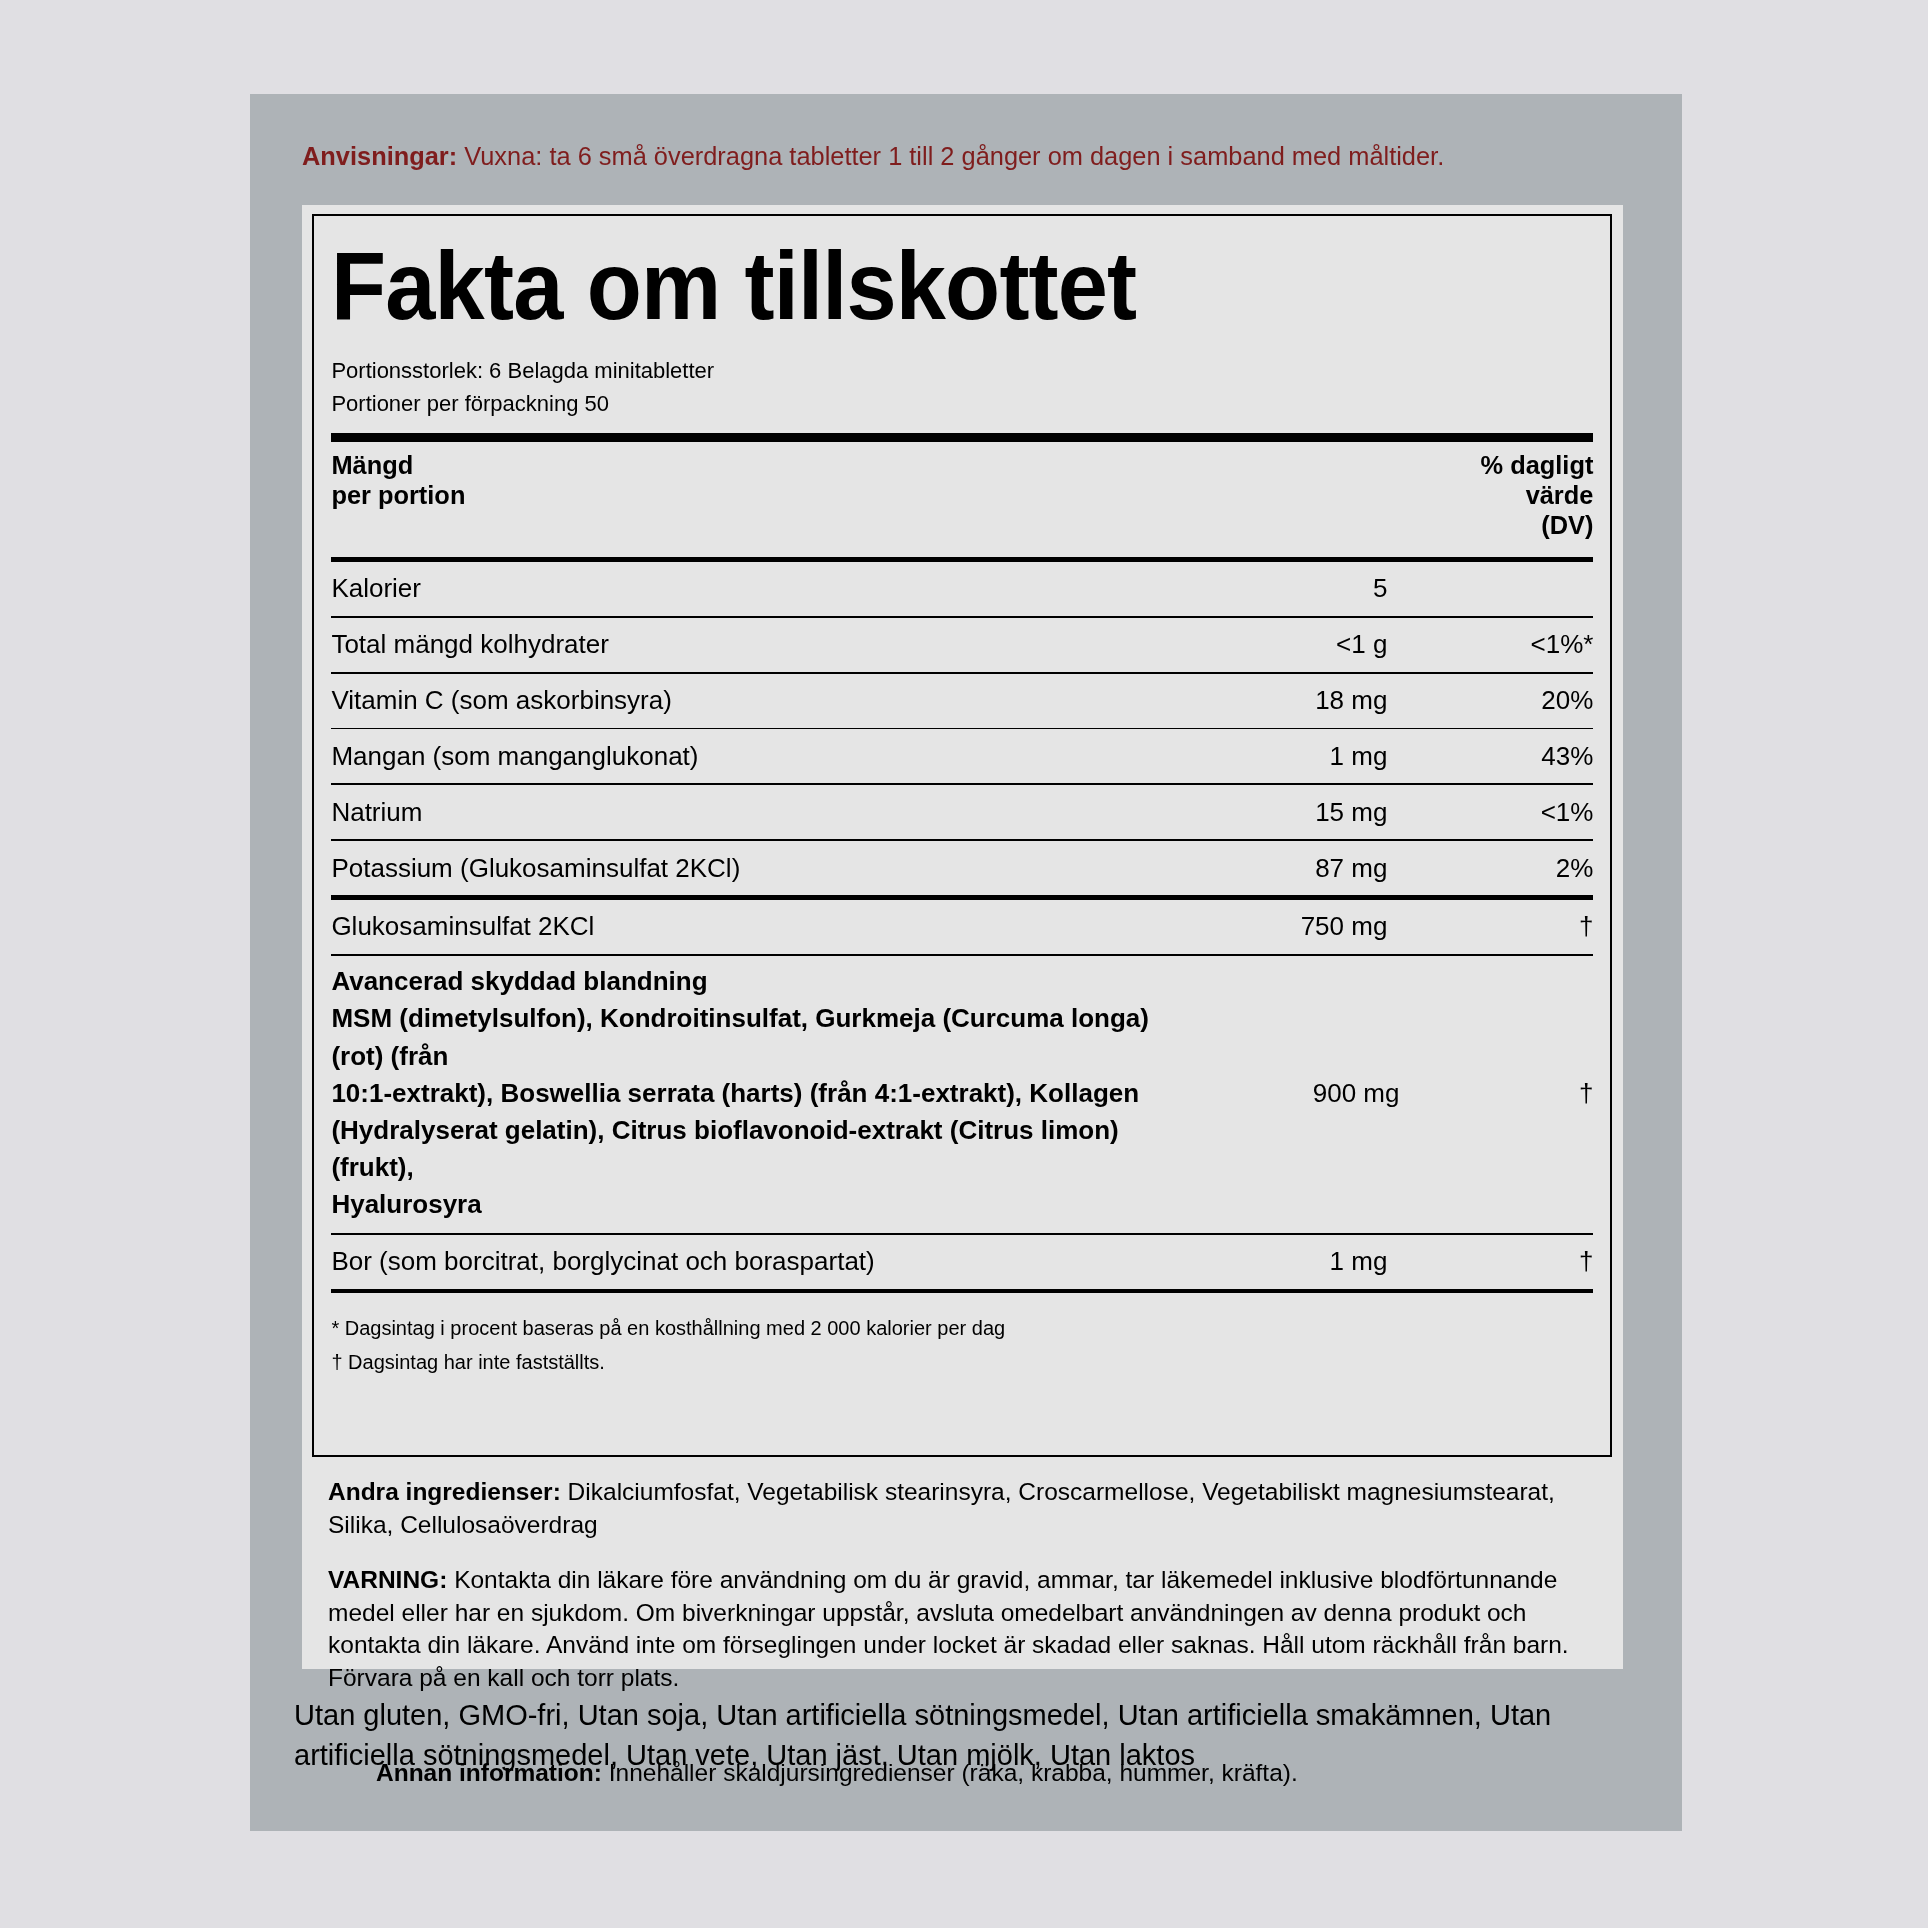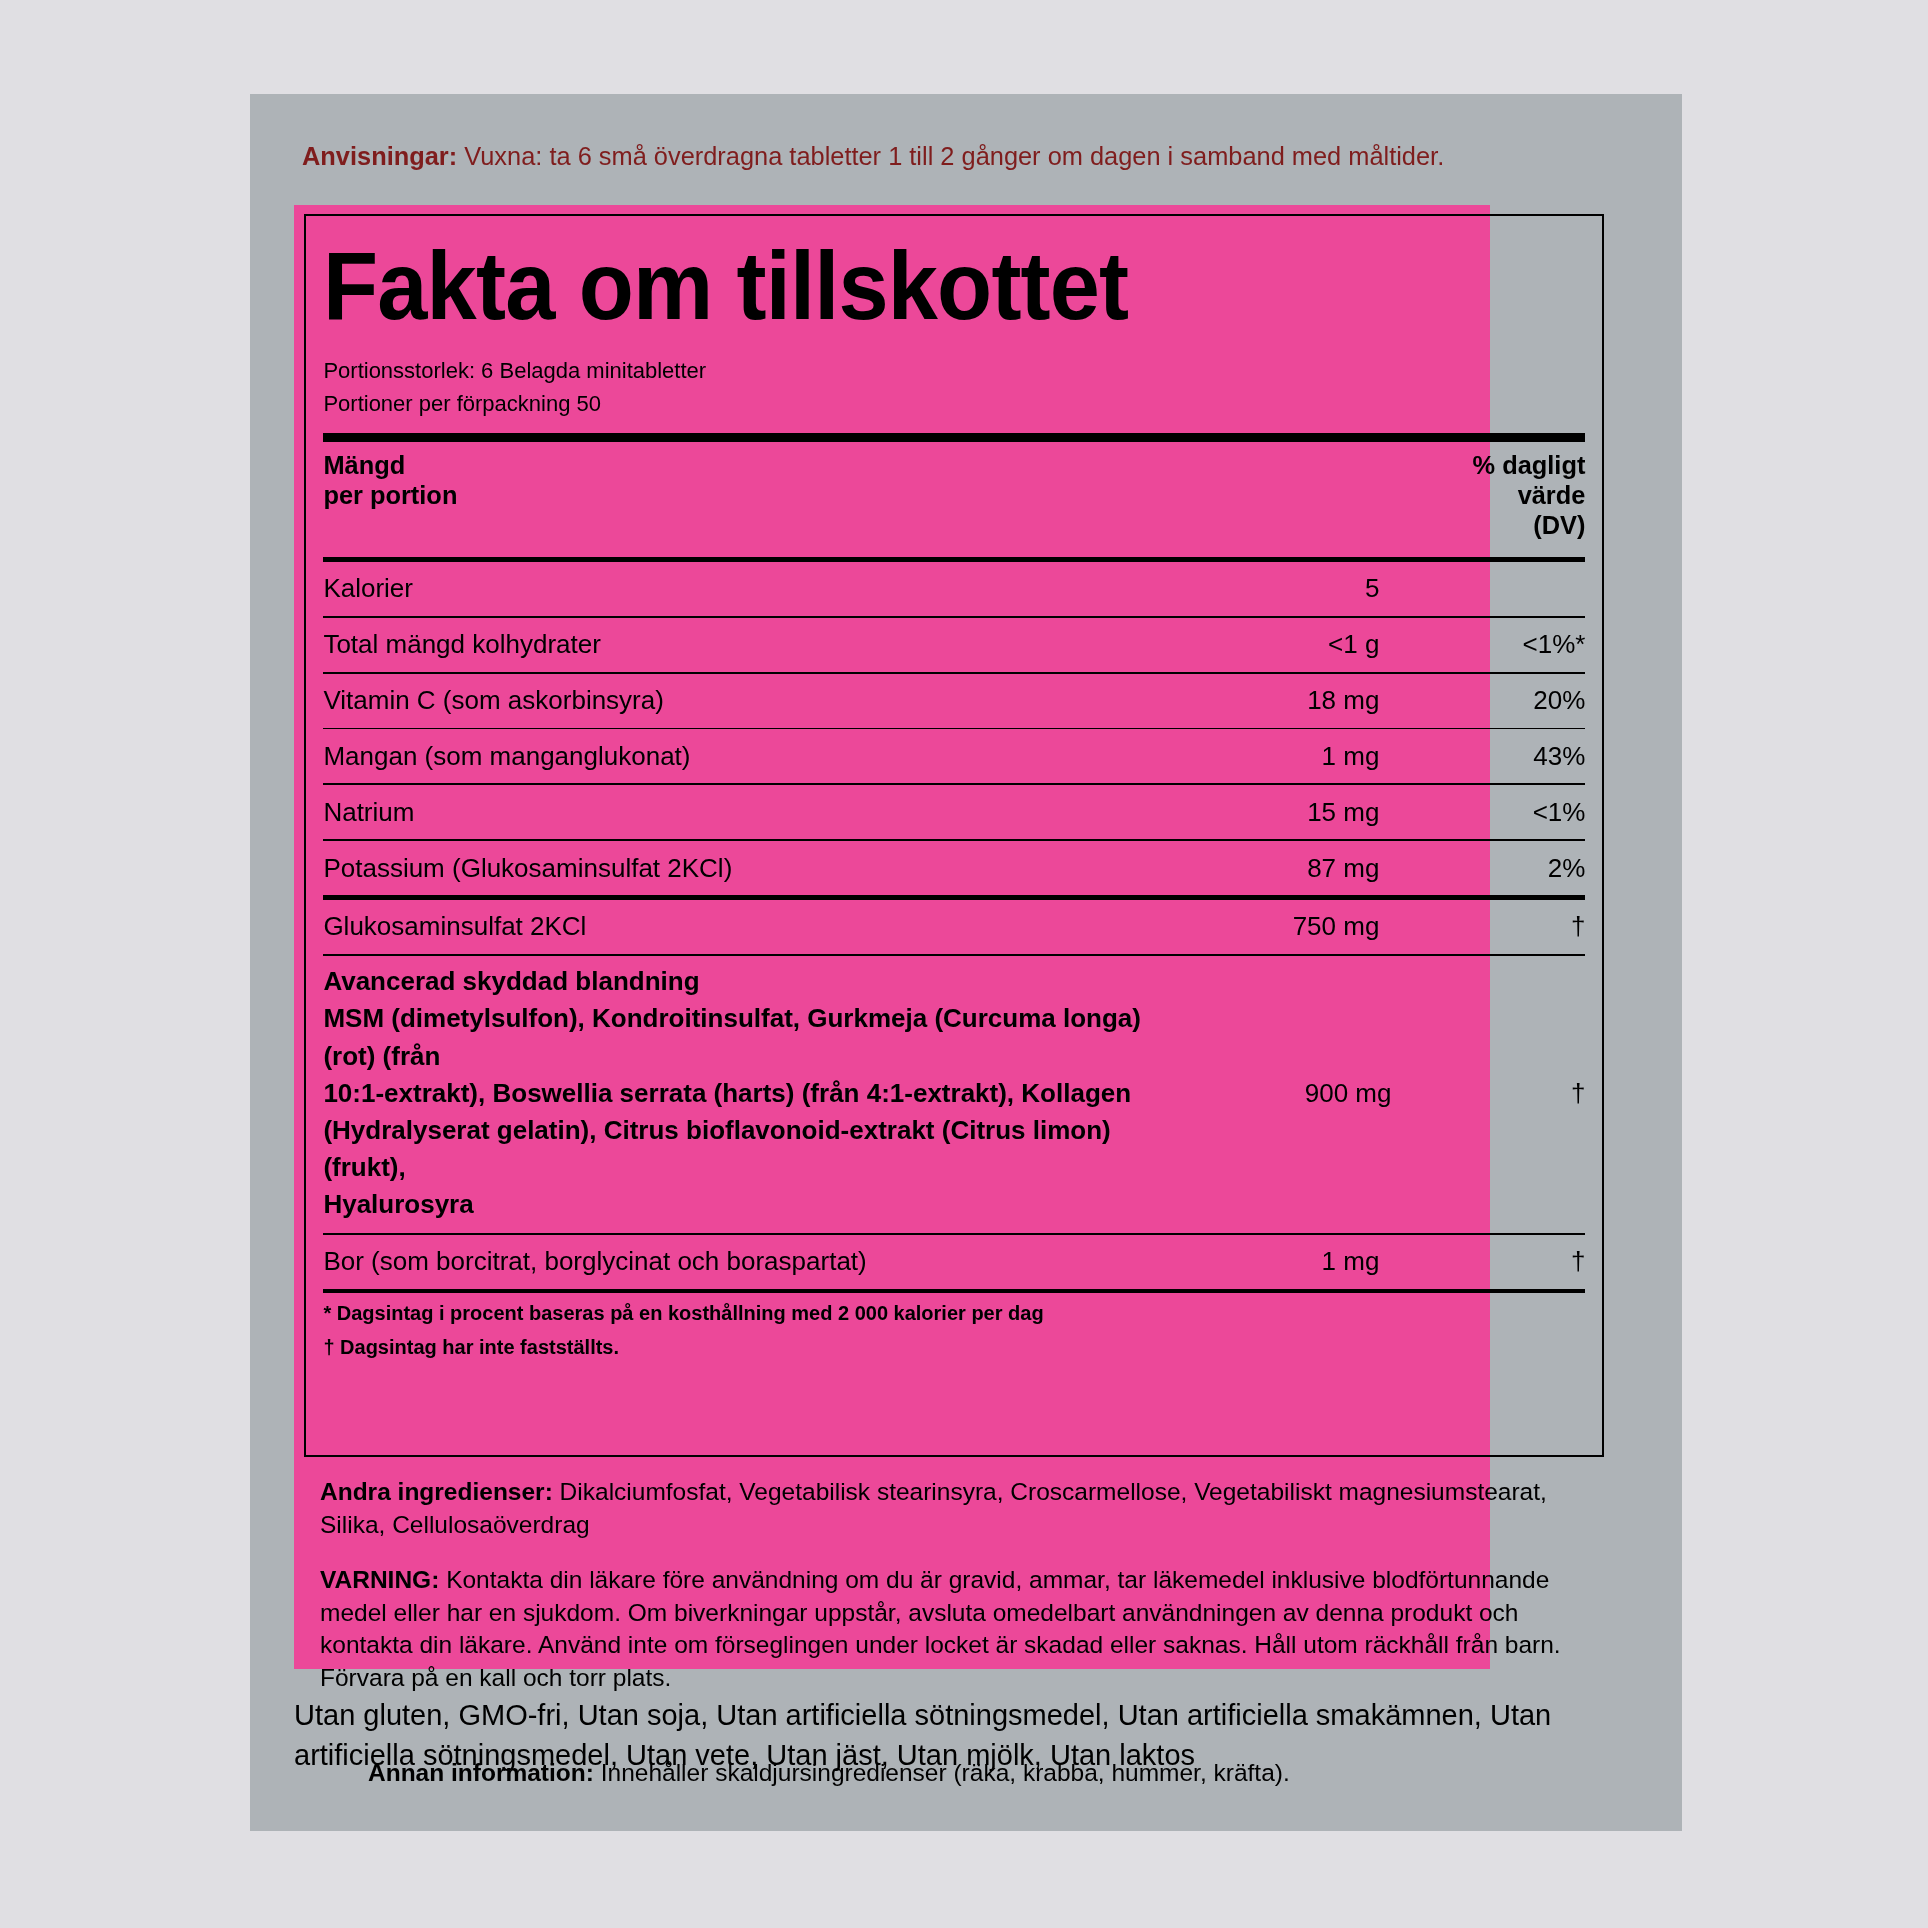--- a/index.html
+++ b/index.html
@@ -34,25 +34,25 @@
     font-size: 25.4px;
     color: #7f1d1d;
     line-height: 1.25;
     white-space: nowrap;
   }
   #directions b { font-weight: bold; }
 
   
   #white-panel {
     position: absolute;
-    left: 44px;
+    left: 52px;
     top: 111px;
-    width: 1196px;
+    width: 1321px;
     height: 1464px;
-    background: #ec4899;
+    background: #e5e5e5;
     box-sizing: border-box;
   }
 
   
   #facts-box {
     position: absolute;
     left: 10.4px;
     top: 9.4px;
     width: 1300px;
     height: 1243px;
@@ -115,21 +115,21 @@
 
   .row.blend { align-items: center; min-height: 0; padding: 7.5px 0 9.4px 0; }
   .row.blend .name { line-height: 1.43; font-weight: bold; }
 
   
   .footnote {
     font-size: 20px;
     line-height: 1.55;
     margin-top: 2.8px;
   }
-  #footnotes { padding-top: 2px; font-weight: bold; }
+  #footnotes { padding-top: 17px; }
 
   
   .block {
     position: absolute;
     left: 26px;
     width: 1271px;
     font-size: 24.5px;
     line-height: 1.33;
   }
   .block b { font-weight: bold; }

